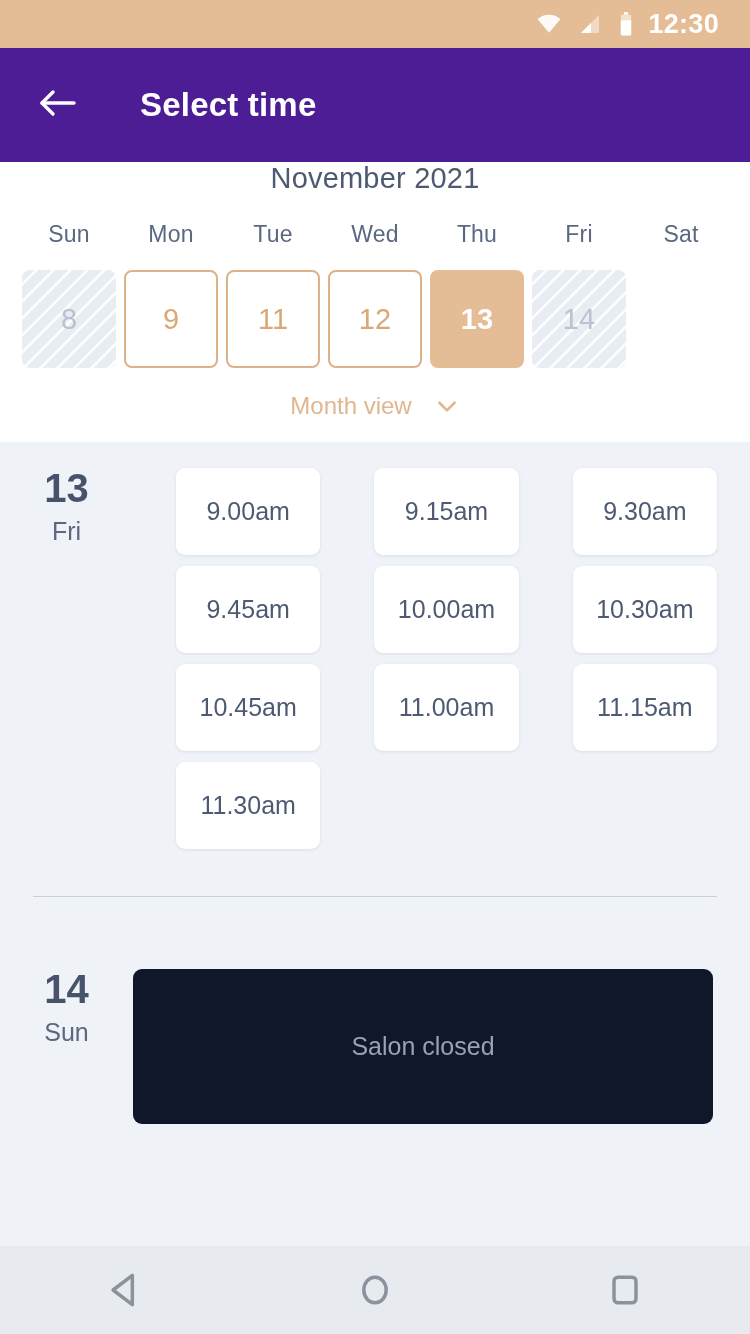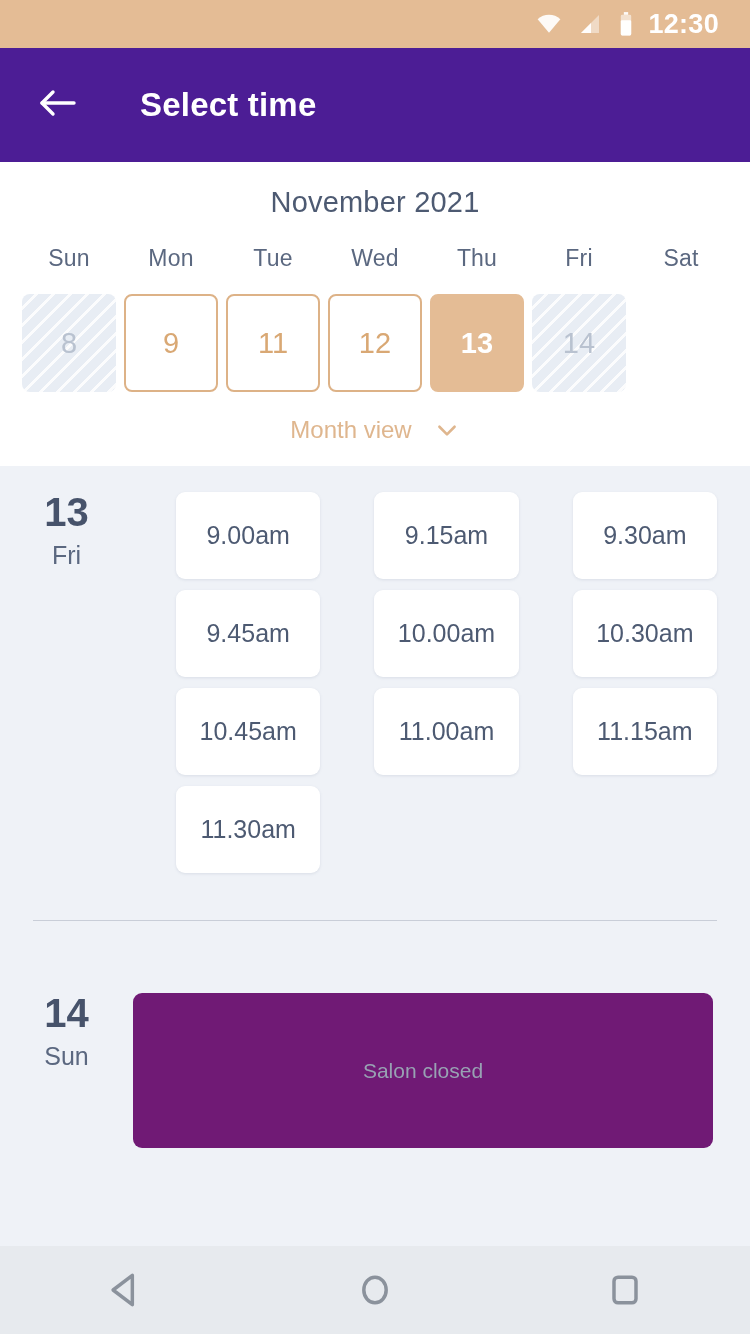--- a/index.html
+++ b/index.html
@@ -35,21 +35,21 @@
     width:56px; height:56px; display:flex;
     align-items:center; justify-content:center; cursor:pointer;
   }
   .appbar-title{
     color:#ffffff; font-size:33px; font-weight:bold;
     margin-left:54px; letter-spacing:0.2px;
   }
 
   
   .calendar{
-    background:#ffffff; padding-top:24px; padding-bottom:22px;
+    background:#ffffff; padding-bottom:22px;
   }
   .month-title{
     text-align:center; color:#4d5a72; font-size:29px;
     font-weight:500; letter-spacing:0.2px; margin-bottom:26px;
   }
   .weekday-row, .date-row{
     display:grid; grid-template-columns:repeat(7,1fr);
     padding:0 18px;
   }
   .weekday{
@@ -110,23 +110,23 @@
   }
 
   .divider{
     height:1px; background:#c9ced8;
     margin:47px 33px 0 33px;
   }
 
   .closed-section{ display:flex; padding-top:72px; }
   .closed-card{
     flex:1; margin-right:37px; height:155px;
-    background:#701a75; border-radius:9px;
-    display:flex; align-items:center; justify-content:center;
-    color:#98a2b3; font-size:21px;
+    background:#0f172a; border-radius:9px;
+    display:flex; align-items:center; justify-content:center;
+    color:#98a2b3; font-size:25px;
   }
 
   
   .navbar{
     position:absolute; left:0; bottom:0; width:750px; height:88px;
     background:#e7eaee; display:flex;
     align-items:center; justify-content:space-around;
   }
   .nav-btn{
     width:110px; height:88px; display:flex;

